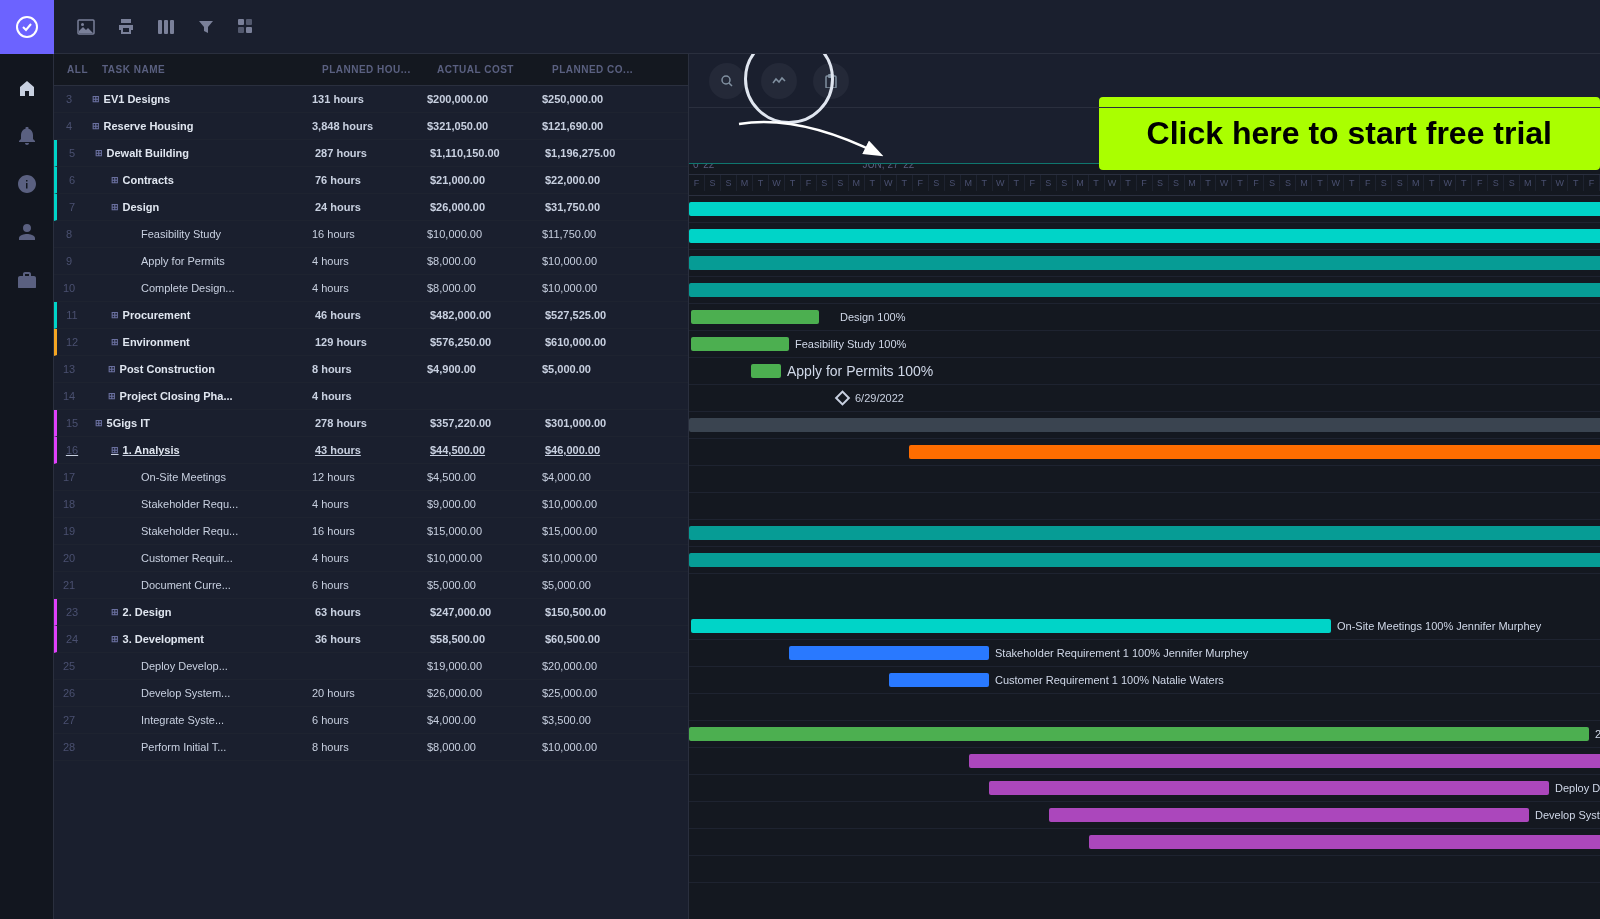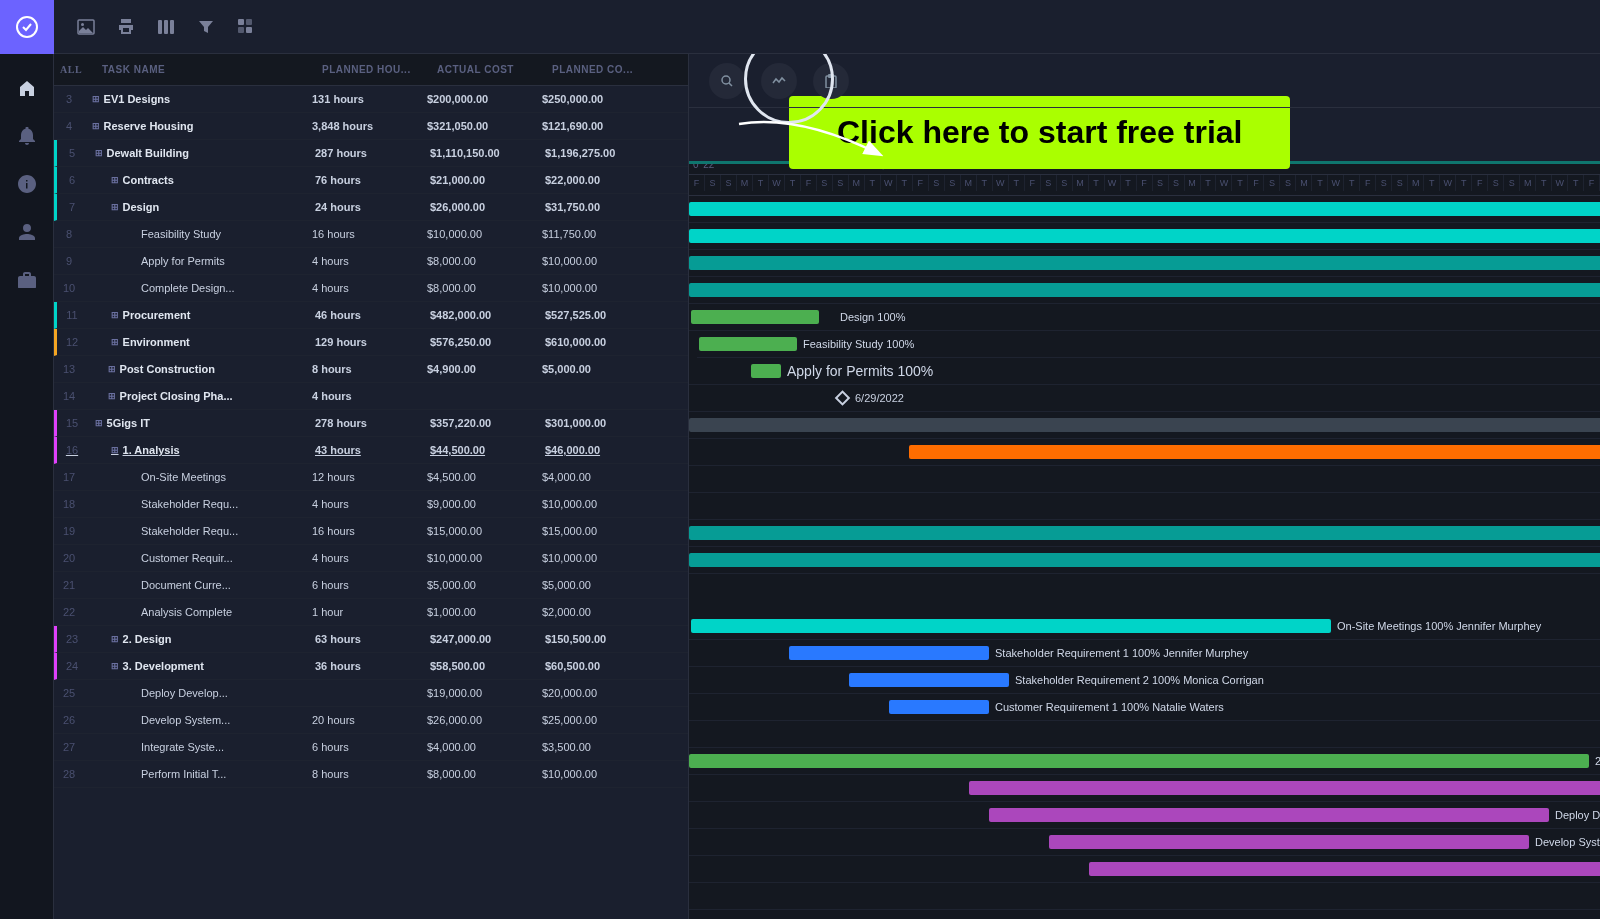--- a/index.html
+++ b/index.html
@@ -94,21 +94,21 @@
       height: 32px;
       background: #141820;
       border-bottom: 1px solid #2a2f3e;
       align-items: center;
       font-size: 10px;
       font-weight: 600;
       color: #5a6080;
       text-transform: uppercase;
       letter-spacing: 0.5px;
     }
-    .col-all { width: 40px; text-align: left; padding: 0 6px; font-family: Liberation Serif, serif; }
+    .col-all { width: 40px; text-align: right; padding: 0 6px; }
     .col-task { width: 220px; padding: 0 8px; }
     .col-planned { width: 115px; padding: 0 8px; }
     .col-actual { width: 115px; padding: 0 8px; }
     .col-planned-co { width: 115px; padding: 0 8px; }
 
     .table-row {
       display: flex;
       height: 27px;
       align-items: center;
       border-bottom: 1px solid #1e2330;
@@ -479,30 +479,20 @@
           <div class="table-row" style="">
     <div class="row-num">21</div>
     <div class="row-task-name" style="padding-left:40px;">
       <span style="width:13px;display:inline-block;"></span>
       <span>Document Curre...</span>
     </div>
     <div class="row-val">6 hours</div>
     <div class="row-val">$5,000.00</div>
     <div class="row-val">$5,000.00</div>
   </div>
-          <div class="table-row" style="">
-    <div class="row-num">22</div>
-    <div class="row-task-name" style="padding-left:40px;">
-      <span style="width:13px;display:inline-block;"></span>
-      <span>Analysis Complete</span>
-    </div>
-    <div class="row-val">1 hour</div>
-    <div class="row-val">$1,000.00</div>
-    <div class="row-val">$2,000.00</div>
-  </div>
           <div class="table-row" style="border-left: 3px solid rgb(224, 64, 251);">
     <div class="row-num">23</div>
     <div class="row-task-name bold" style="padding-left:24px;">
       <span class="expand-icon">⊞</span>
       <span>2. Design</span>
     </div>
     <div class="row-val bold">63 hours</div>
     <div class="row-val bold">$247,000.00</div>
     <div class="row-val bold">$150,500.00</div>
   </div>
@@ -554,21 +544,21 @@
     </div>
     <div class="row-val">8 hours</div>
     <div class="row-val">$8,000.00</div>
     <div class="row-val">$10,000.00</div>
   </div>
         </div>
     </div>
 
     <div id="gantt-area">
 
-      <div id="cta-container" style="position:relative; height:110px; display:flex; align-items:center; justify-content:flex-start; background:#1a1f2e; border-bottom:3px solid #0f766e;">
+      <div id="cta-container" style="position:relative; height:110px; display:flex; align-items:center; justify-content:flex-end; background:#1a1f2e; border-bottom:1px solid #0f766e;">
 
         <div style="position:absolute; left:0; top:0; height:54px; display:flex; align-items:center; padding:0 20px; gap:16px; border-bottom:1px solid #2a2f3e; width:100%;">
           <div class="top-icon">
             <svg width="14" height="14" viewBox="0 0 14 14" fill="currentColor">
               <circle cx="6" cy="6" r="4" stroke="currentColor" stroke-width="1.5" fill="none"></circle>
               <path d="M9 9l3 3" stroke="currentColor" stroke-width="1.5"></path>
             </svg>
           </div>
           <div class="top-icon">
             <svg width="14" height="10" viewBox="0 0 14 10" fill="none" stroke="currentColor" stroke-width="1.5">
@@ -676,21 +666,21 @@
           <div class="gantt-row" style="height: 27px; border-bottom: 1px solid rgb(30, 35, 48); position: relative;">
             <div style="position: absolute; left: 0px; width: 960px; height: 14px; top: 50%; transform: translateY(-50%); background: rgb(0, 212, 200); border-radius: 2px; opacity: 0.7;"></div>
           </div>
           <div class="gantt-row" style="height: 27px; border-bottom: 1px solid rgb(30, 35, 48); position: relative;">
             <div style="position: absolute; left: 0px; width: 960px; height: 14px; top: 50%; transform: translateY(-50%); background: rgb(0, 212, 200); border-radius: 2px; opacity: 0.7;"></div>
           </div>
           <div class="gantt-row" style="height: 27px; border-bottom: 1px solid rgb(30, 35, 48); position: relative;">
             <div style="position: absolute; left: 2px; width: 128px; height: 14px; top: 50%; transform: translateY(-50%); background: rgb(76, 175, 80); border-radius: 2px; opacity: 1;"></div>
             <span style="position: absolute; left: 136px; top: 50%; transform: translateY(-50%); font-size: 11px; color: rgb(208, 216, 232); white-space: nowrap; padding-left: 15px;">Design  100%</span>
           </div>
-          <div class="gantt-row" style="height: 27px; border-bottom: 1px solid rgb(30, 35, 48); position: relative; margin-left: 8px;">
+          <div class="gantt-row" style="height: 27px; border-bottom: 1px solid rgb(30, 35, 48); position: relative;">
             <div style="position: absolute; left: 2px; width: 98px; height: 14px; top: 50%; transform: translateY(-50%); background: rgb(76, 175, 80); border-radius: 2px; opacity: 1;"></div>
             <span style="position: absolute; left: 106px; top: 50%; transform: translateY(-50%); font-size: 11px; color: rgb(208, 216, 232); white-space: nowrap;">Feasibility Study  100%</span>
           </div>
           <div class="gantt-row" style="height: 27px; border-bottom: 1px solid rgb(30, 35, 48); position: relative;">
             <div style="position: absolute; left: 62px; width: 30px; height: 14px; top: 50%; transform: translateY(-50%); background: rgb(76, 175, 80); border-radius: 2px; opacity: 1;"></div>
             <span style="position: absolute; left: 98px; top: 50%; transform: translateY(-50%); font-size: 14px; color: rgb(208, 216, 232); white-space: nowrap;">Apply for Permits  100%</span>
           </div>
           <div class="gantt-row" style="height: 27px; border-bottom: 1px solid rgb(30, 35, 48); position: relative;">
             <div style="position: absolute; left: 148px; top: 50%; transform: translateY(-50%) rotate(45deg); width: 11px; height: 11px; border: 2px solid rgb(200, 208, 224); background: transparent;"></div>
             <span style="position: absolute; left: 166px; top: 50%; transform: translateY(-50%); font-size: 11px; color: rgb(200, 208, 224); white-space: nowrap;">6/29/2022</span>
@@ -711,24 +701,20 @@
           </div>
           <div class="gantt-row" style="height: 27px; border-bottom: 1px solid rgb(30, 35, 48); position: relative; margin-top: 39px;">
             <div style="position: absolute; left: 2px; width: 640px; height: 14px; top: 50%; transform: translateY(-50%); background: rgb(0, 212, 200); border-radius: 2px; opacity: 1;"></div>
             <span style="position: absolute; left: 648px; top: 50%; transform: translateY(-50%); font-size: 11px; color: rgb(208, 216, 232); white-space: nowrap;">On-Site Meetings  100%   Jennifer Murphey</span>
           </div>
           <div class="gantt-row" style="height: 27px; border-bottom: 1px solid rgb(30, 35, 48); position: relative;">
             <div style="position: absolute; left: 100px; width: 200px; height: 14px; top: 50%; transform: translateY(-50%); background: rgb(41, 121, 255); border-radius: 2px; opacity: 1;"></div>
             <span style="position: absolute; left: 306px; top: 50%; transform: translateY(-50%); font-size: 11px; color: rgb(208, 216, 232); white-space: nowrap;">Stakeholder Requirement 1  100%   Jennifer Murphey</span>
           </div>
           <div class="gantt-row" style="height: 27px; border-bottom: 1px solid rgb(30, 35, 48); position: relative;">
-            <div style="position: absolute; left: 160px; width: 160px; height: 14px; top: 50%; transform: translateY(-50%); background: rgb(41, 121, 255); border-radius: 2px; opacity: 1;"></div>
-            <span style="position: absolute; left: 326px; top: 50%; transform: translateY(-50%); font-size: 11px; color: rgb(208, 216, 232); white-space: nowrap;">Stakeholder Requirement 2  100%   Monica Corrigan</span>
-          </div>
-          <div class="gantt-row" style="height: 27px; border-bottom: 1px solid rgb(30, 35, 48); position: relative;">
             <div style="position: absolute; left: 200px; width: 100px; height: 14px; top: 50%; transform: translateY(-50%); background: rgb(41, 121, 255); border-radius: 2px; opacity: 1;"></div>
             <span style="position: absolute; left: 306px; top: 50%; transform: translateY(-50%); font-size: 11px; color: rgb(208, 216, 232); white-space: nowrap;">Customer Requirement 1  100%   Natalie Waters</span>
           </div>
           <div class="gantt-row" style="height: 27px; border-bottom: 1px solid rgb(30, 35, 48); position: relative;"></div>
           <div class="gantt-row" style="height: 27px; border-bottom: 1px solid rgb(30, 35, 48); position: relative;">
             <div style="position: absolute; left: 0px; width: 900px; height: 14px; top: 50%; transform: translateY(-50%); background: rgb(76, 175, 80); border-radius: 2px; opacity: 1;"></div>
             <span style="position: absolute; left: 906px; top: 50%; transform: translateY(-50%); font-size: 11px; color: rgb(208, 216, 232); white-space: nowrap;">2. Design  100%</span>
           </div>
           <div class="gantt-row" style="height: 27px; border-bottom: 1px solid rgb(30, 35, 48); position: relative;">
             <div style="position: absolute; left: 280px; width: 680px; height: 14px; top: 50%; transform: translateY(-50%); background: rgb(171, 71, 188); border-radius: 2px; opacity: 1;"></div>

